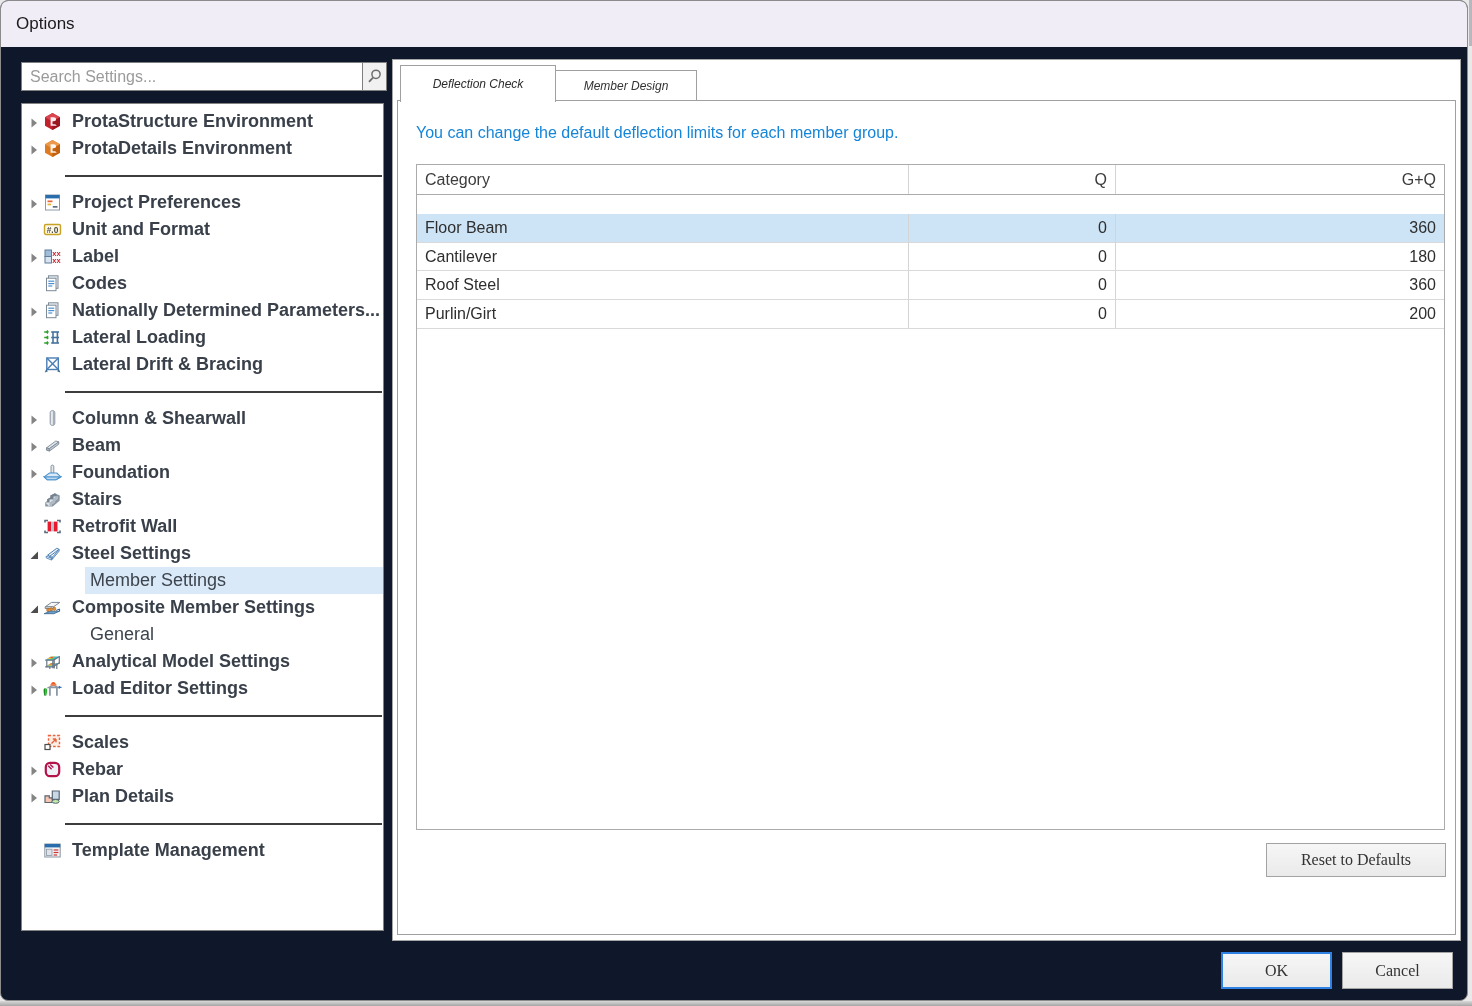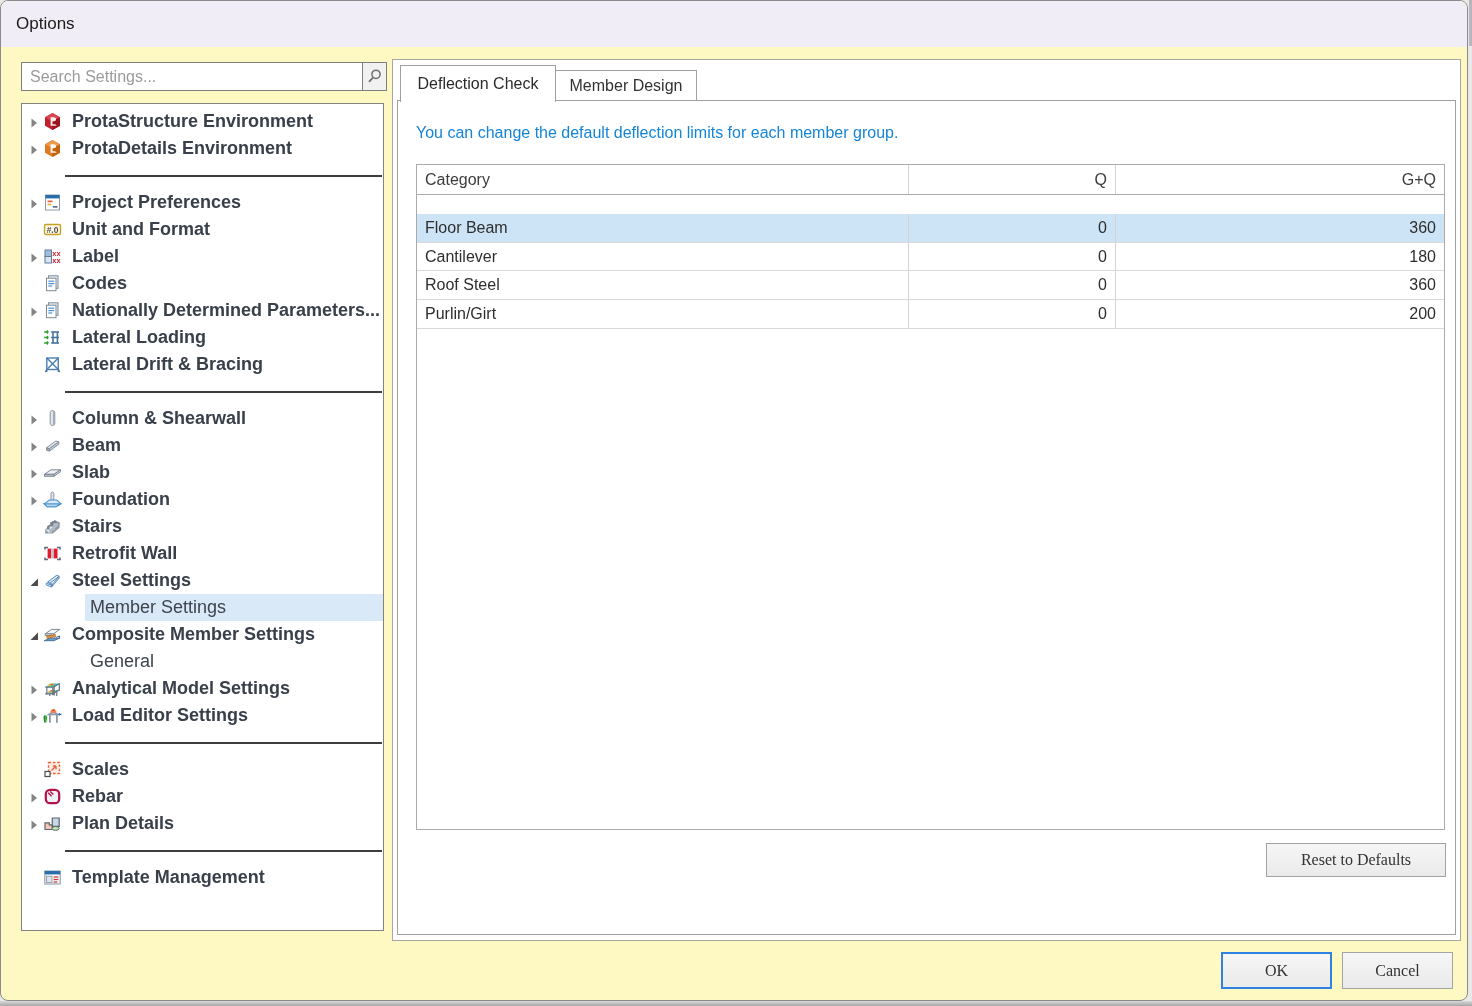--- a/index.html
+++ b/index.html
@@ -14,21 +14,21 @@
     position:absolute; left:0; top:1001px; width:1472px; height:5px;
     background:linear-gradient(#d9d9d9,#a6a6a6);
   }
   .backdrop-right {
     position:absolute; left:1469px; top:0; width:3px; height:46px;
     background:#b9b6bf;
   }
   
   .dialog {
     position:absolute; left:0; top:0; width:1468px; height:1001px;
-    background:#fef9c3;
+    background:#0f172a;
     border:1px solid #8b8b8b;
     border-radius:8px 8px 8px 8px;
     overflow:hidden;
   }
   .titlebar {
     position:absolute; left:0; top:0; right:0; height:46px;
     background:#f1edf6;
   }
   .titlebar .title {
     position:absolute; left:15px; top:0; line-height:46px;
@@ -86,23 +86,24 @@
     position:absolute; left:391px; top:58px; width:1069px; height:882px;
     border:1px solid #a6a6a6; background:#fff;
   }
   .tabpage {
     position:absolute; left:396px; top:99px; width:1059px; height:835px;
     border:1px solid #a0a0a0; background:#fff;
   }
   .tab {
     position:absolute; background:#fff;
     border:1px solid #a0a0a0;
-    font-size:16px; color:#333;
+    font-size:12px; color:#333;
     display:flex; align-items:center; justify-content:center;
     cursor:default;
+    font-style:italic;
   }
   .tab.active {
     left:399px; top:64px; width:156px; height:37px;
     border-bottom:none; z-index:3; color:#2b2b2b;
   }
   .tab.inactive {
     left:554px; top:69px; width:142px; height:30px;
     border-bottom:none; z-index:2;
   }
   .hint {
@@ -271,31 +272,20 @@
       <div class="tree-row">
         <div class="tree-arrow"><svg width="12" height="12" viewBox="0 0 12 12">
             <path d="M3.5 1.5 9 6 3.5 10.5Z" fill="#848484"></path>
           </svg></div>
         <div class="tree-icon"><svg viewBox="0 0 19 19" width="19" height="19">
             <path d="M3.5 11.8 12.8 5l3 .9L6.4 12.7Z" fill="#e2e7ed" stroke="#7d8894" stroke-width="0.9"></path>
             <path d="M3.5 11.8l2.9.9v2.4l-2.9-.9Z" fill="#a8b2be" stroke="#7d8894" stroke-width="0.9"></path>
             <path d="M6.4 12.7 15.8 5.9v2.3L6.4 15.1Z" fill="#c4ccd6" stroke="#7d8894" stroke-width="0.9"></path>
           </svg></div>
         <div class="tree-label">Beam</div>
-      </div>
-      <div class="tree-row">
-        <div class="tree-arrow"><svg width="12" height="12" viewBox="0 0 12 12">
-            <path d="M3.5 1.5 9 6 3.5 10.5Z" fill="#848484"></path>
-          </svg></div>
-        <div class="tree-icon"><svg viewBox="0 0 19 19" width="19" height="19">
-            <path d="M1.5 11.3 7.8 6.8h9.7L11 11.3Z" fill="#edf0f4" stroke="#7d8894" stroke-width="1"></path>
-            <path d="M1.5 11.3H11v2H1.5Z" fill="#bcc5cf" stroke="#7d8894" stroke-width="1"></path>
-            <path d="M11 11.3l6.5-4.5v1.9L11 13.3Z" fill="#d2d9e1" stroke="#7d8894" stroke-width="1"></path>
-          </svg></div>
-        <div class="tree-label">Slab</div>
       </div>
       <div class="tree-row">
         <div class="tree-arrow"><svg width="12" height="12" viewBox="0 0 12 12">
             <path d="M3.5 1.5 9 6 3.5 10.5Z" fill="#848484"></path>
           </svg></div>
         <div class="tree-icon"><svg viewBox="0 0 19 19" width="19" height="19">
             <path d="M8 3.2c0-.6.6-1.1 1.4-1.1.8 0 1.4.5 1.4 1.1v7h-2.8Z" fill="#e6eaef" stroke="#7d8894" stroke-width="0.9"></path>
             <path d="M1.2 13.9 6.5 10h7.3l4 3.9-4.8 2.9H4.2Z" fill="#ddeaf6" stroke="#4d94cf" stroke-width="1.1"></path>
             <path d="M1.2 13.9h13l3.6-.1-4.8 3H4.2Z" fill="#bcd8ee" stroke="#4d94cf" stroke-width="1.1"></path>
           </svg></div>

